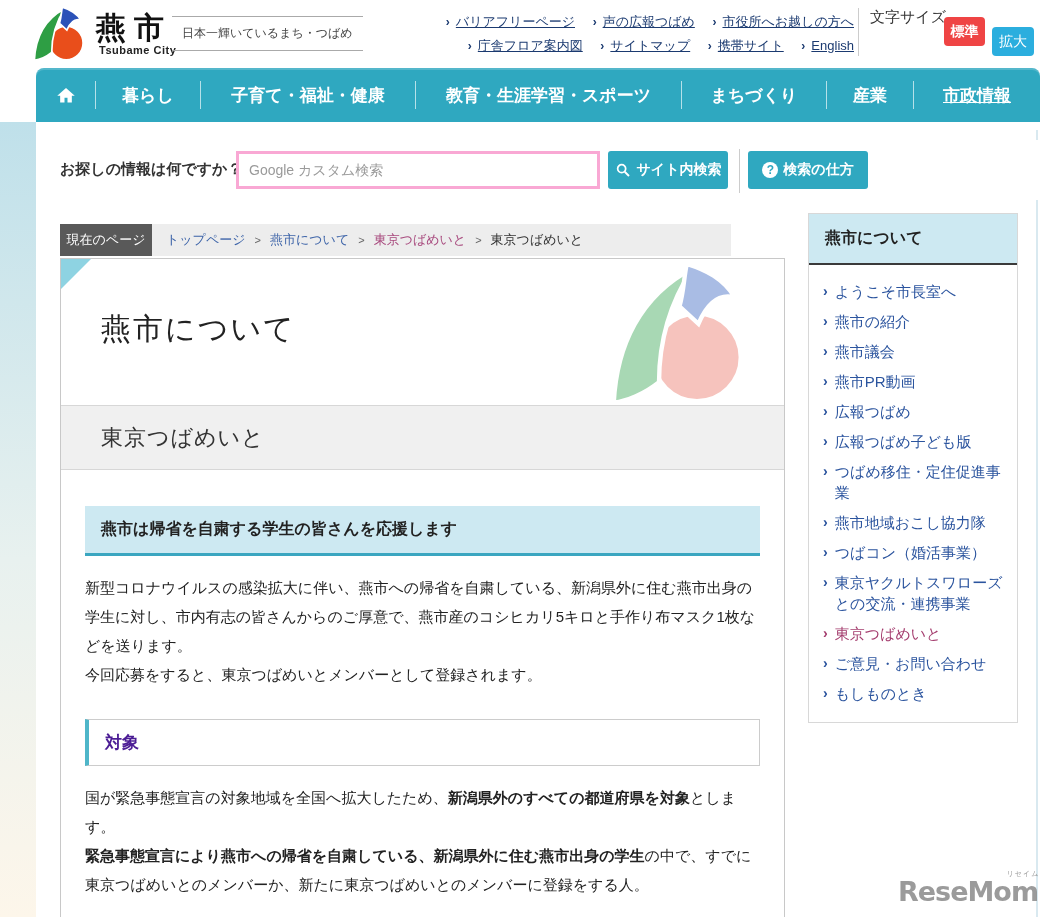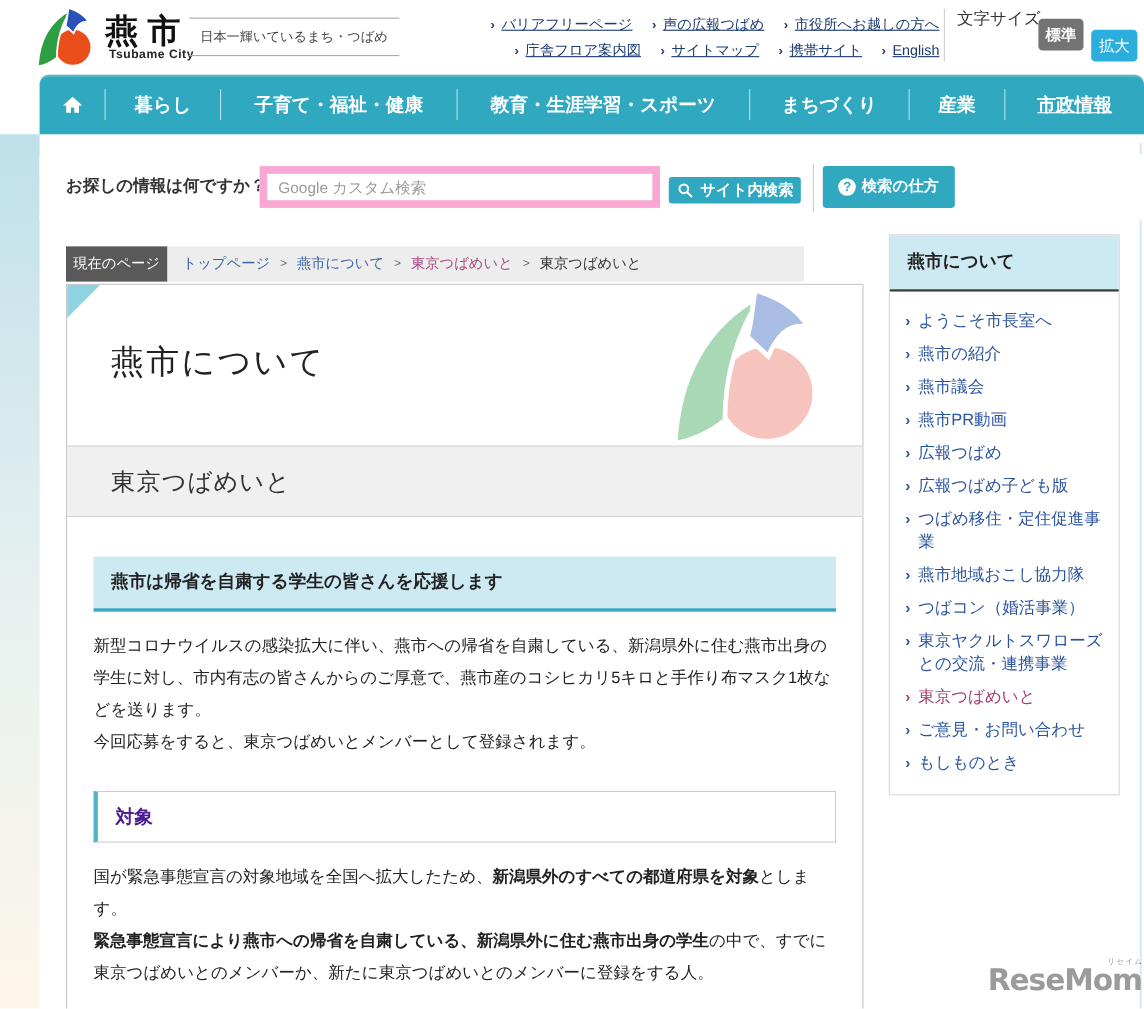--- a/index.html
+++ b/index.html
@@ -15,41 +15,41 @@
   .tagline-box { position:absolute; left:172px; top:16px; height:35px; line-height:33px; border-top:1px solid #aaa; border-bottom:1px solid #aaa; padding:0 10px; font-size:12px; color:#444; white-space:nowrap; }
 
   .quick-links { position:absolute; right:186px; top:10px; text-align:right; white-space:nowrap; }
   .quick-links .row { height:24px; line-height:24px; font-size:13px; }
   .quick-links a { color:#1b3a70; text-decoration:underline; margin-left:6px; }
   .qchev { color:#1b3a70; font-weight:bold; margin-left:14px; font-size:12px; }
   .qchev::before { content:"›"; }
 
   .hdr-divider { position:absolute; left:858px; top:8px; width:1px; height:48px; background:#ccc; }
   .fontsize-label { position:absolute; left:870px; top:8px; font-size:15px; color:#333; }
-  .btn-standard { position:absolute; left:944px; top:17px; width:41px; height:29px; background:#737373; border:none; border-radius:4px; color:#fff; font-size:14px; font-weight:bold; line-height:29px; text-align:center; cursor:pointer; font-family:inherit; }
+  .btn-standard { position:absolute; left:944px; top:17px; width:41px; height:29px; background:#ef4444; border:none; border-radius:4px; color:#fff; font-size:14px; font-weight:bold; line-height:29px; text-align:center; cursor:pointer; font-family:inherit; }
   .btn-enlarge { position:absolute; left:992px; top:27px; width:42px; height:29px; background:#2BAEDE; border:none; border-radius:4px; color:#fff; font-size:14px; font-weight:normal; line-height:29px; text-align:center; cursor:pointer; font-family:inherit; }
 
   
   .gnav { position:absolute; top:68px; left:36px; width:1004px; height:54px; background:#2FA8C0; border-radius:8px 8px 0 0; display:flex; align-items:stretch; box-shadow:inset 0 2px 0 rgba(255,255,255,.18); }
   .gnav-item { display:flex; align-items:center; justify-content:center; color:#fff; font-size:17px; font-weight:bold; cursor:pointer; white-space:nowrap; }
   .gnav-sep { width:1px; background:rgba(255,255,255,.65); margin:13px 0; }
   .nv-home { width:59px; } .nv-1 { width:104px; } .nv-2 { width:214px; } .nv-3 { width:265px; }
   .nv-4 { width:144px; } .nv-5 { width:86px; } .nv-6 { flex:1;text-decoration:underline; }
   .home-svg { width:22px; height:20px; }
 
   
   .left-strip { position:absolute; left:0; top:122px; width:36px; height:795px; background:linear-gradient(#bfe0ea,#e8f1ef 55%,#fdf6ea); }
   .right-line { position:absolute; left:1036px; top:130px; width:2px; height:787px; background:#d9e9f0; }
 
   
   .search-row { position:absolute; top:140px; left:36px; width:1004px; height:60px; background:#fff; }
   .search-label { position:absolute; left:24px; top:20px; font-size:15px; font-weight:bold; color:#333; }
-  .search-input { position:absolute; left:200px; top:11px; width:364px; height:38px; border:7px solid #f9a8d4; padding:0 10px; font-size:14px; color:#333; font-family:inherit; }
+  .search-input { position:absolute; left:200px; top:11px; width:364px; height:38px; border:3px solid #f9a8d4; padding:0 10px; font-size:14px; color:#333; font-family:inherit; }
   .search-input::placeholder { color:#9a9a9a; }
-  .btn-search { position:absolute; left:572px; top:21px; width:120px; height:24px; background:#2FA8C0; color:#fff; border:none; border-radius:3px; font-size:14px; font-weight:bold; cursor:pointer; display:flex; align-items:center; justify-content:center; gap:6px; font-family:inherit; }
+  .btn-search { position:absolute; left:572px; top:11px; width:120px; height:38px; background:#2FA8C0; color:#fff; border:none; border-radius:3px; font-size:14px; font-weight:bold; cursor:pointer; display:flex; align-items:center; justify-content:center; gap:6px; font-family:inherit; }
   .mag-svg { width:16px; height:16px; }
   .search-divider { position:absolute; left:703px; top:9px; width:1px; height:44px; background:#ccc; }
   .btn-help { position:absolute; left:712px; top:11px; width:120px; height:38px; background:#2FA8C0; color:#fff; border:none; border-radius:3px; font-size:14px; font-weight:bold; cursor:pointer; display:flex; align-items:center; justify-content:center; gap:5px; font-family:inherit; }
   .q-icon { width:16px; height:16px; background:#fff; color:#2FA8C0; border-radius:50%; font-size:12px; font-weight:bold; line-height:16px; text-align:center; display:inline-block; }
   .q-icon::before { content:"?"; }
 
   
   .breadcrumb { position:absolute; top:211px; left:60px; width:671px; height:32px; background:#ededed; display:flex; align-items:center; font-size:13px;margin-top:13px; }
   .bc-current-label { width:92px; height:32px; background:#595959; color:#fff; display:flex; align-items:center; justify-content:center; font-size:13px; flex:none; }
   .bc-items { display:flex; align-items:center; gap:9px; padding-left:14px; }

